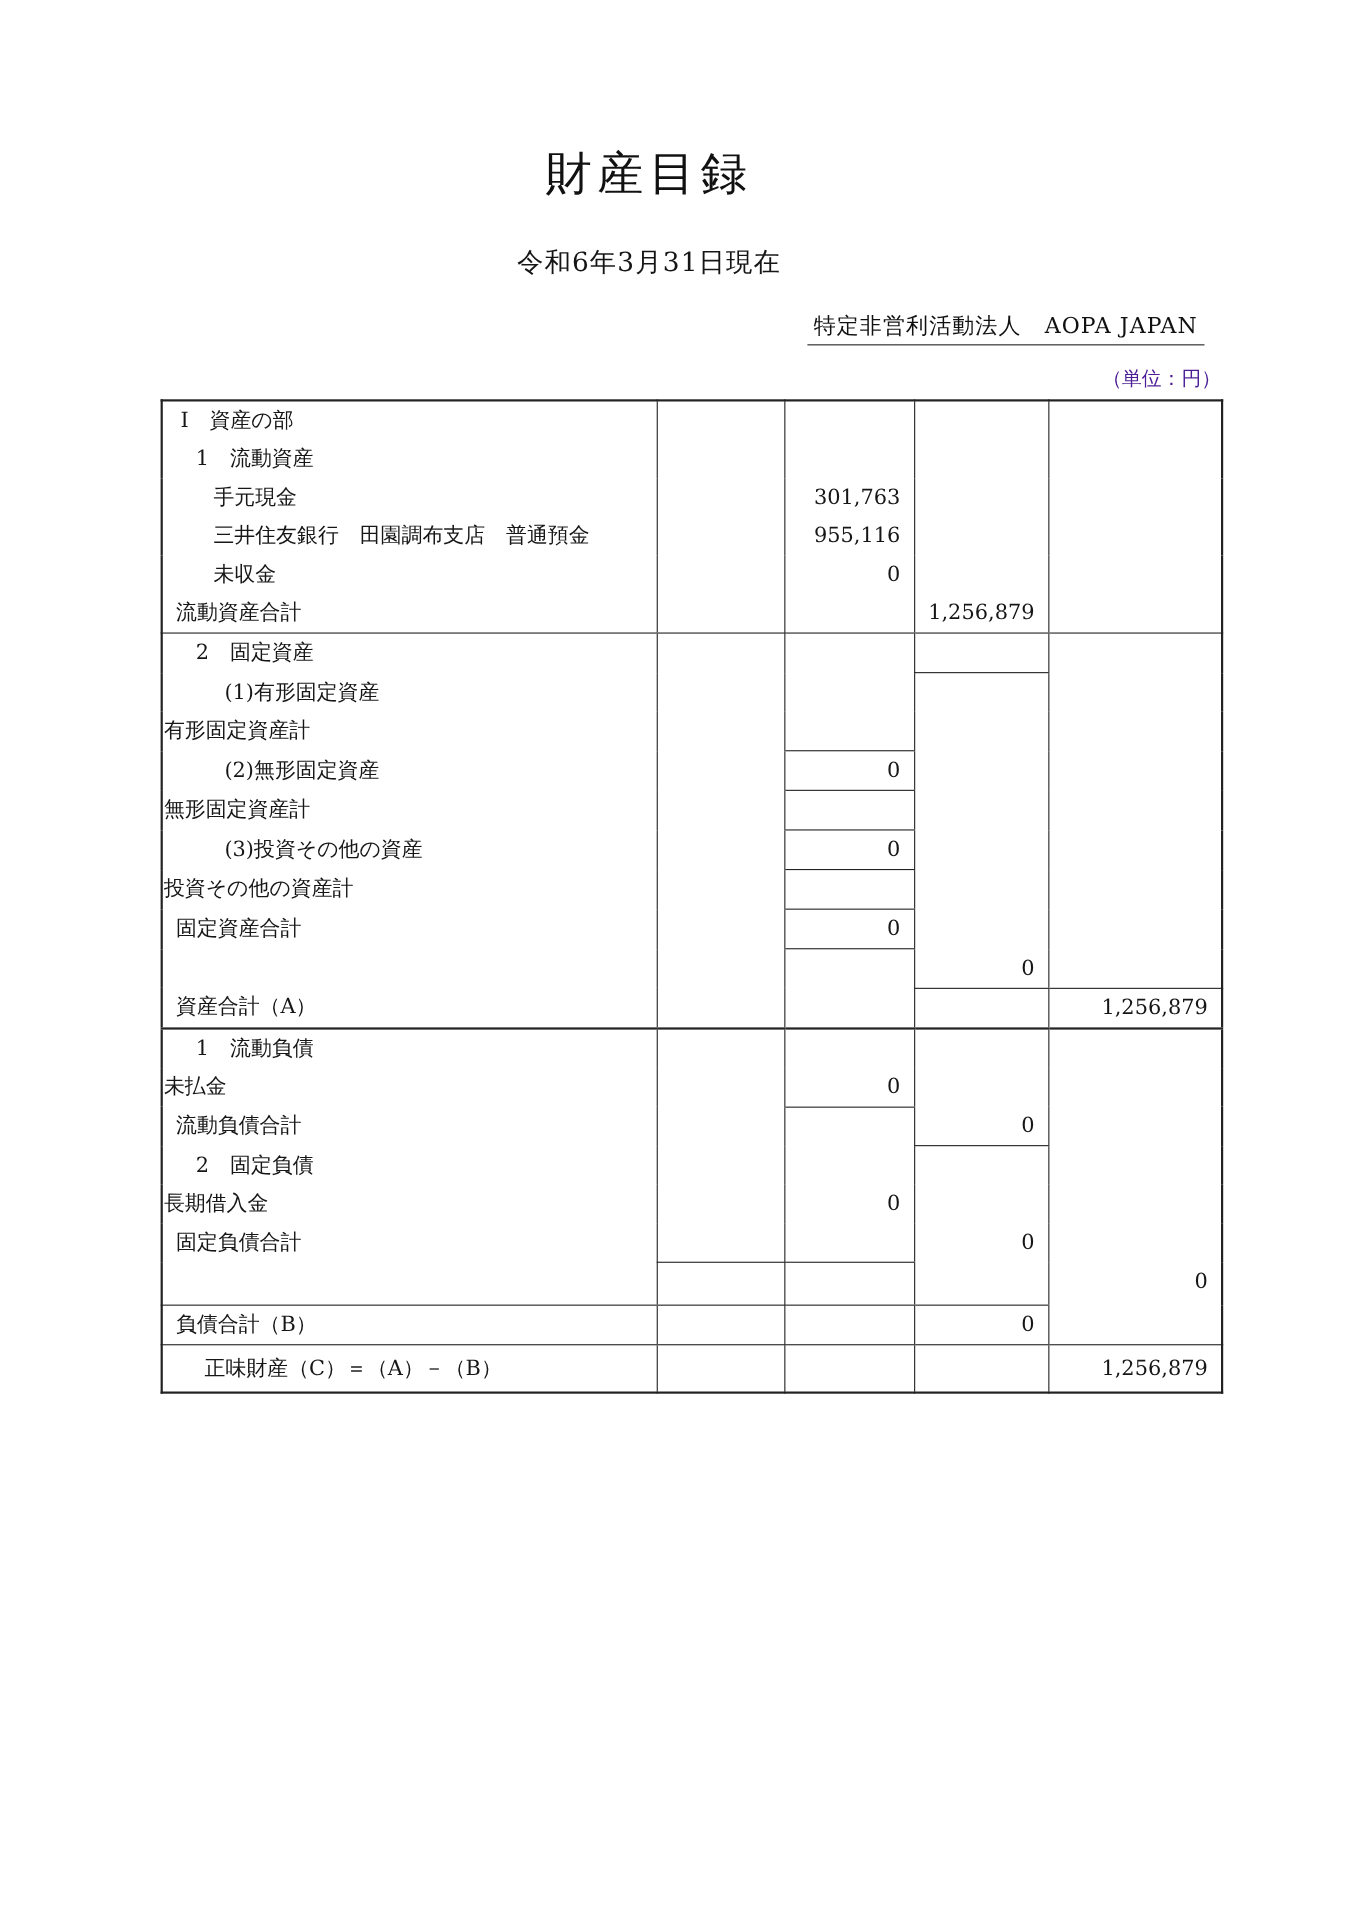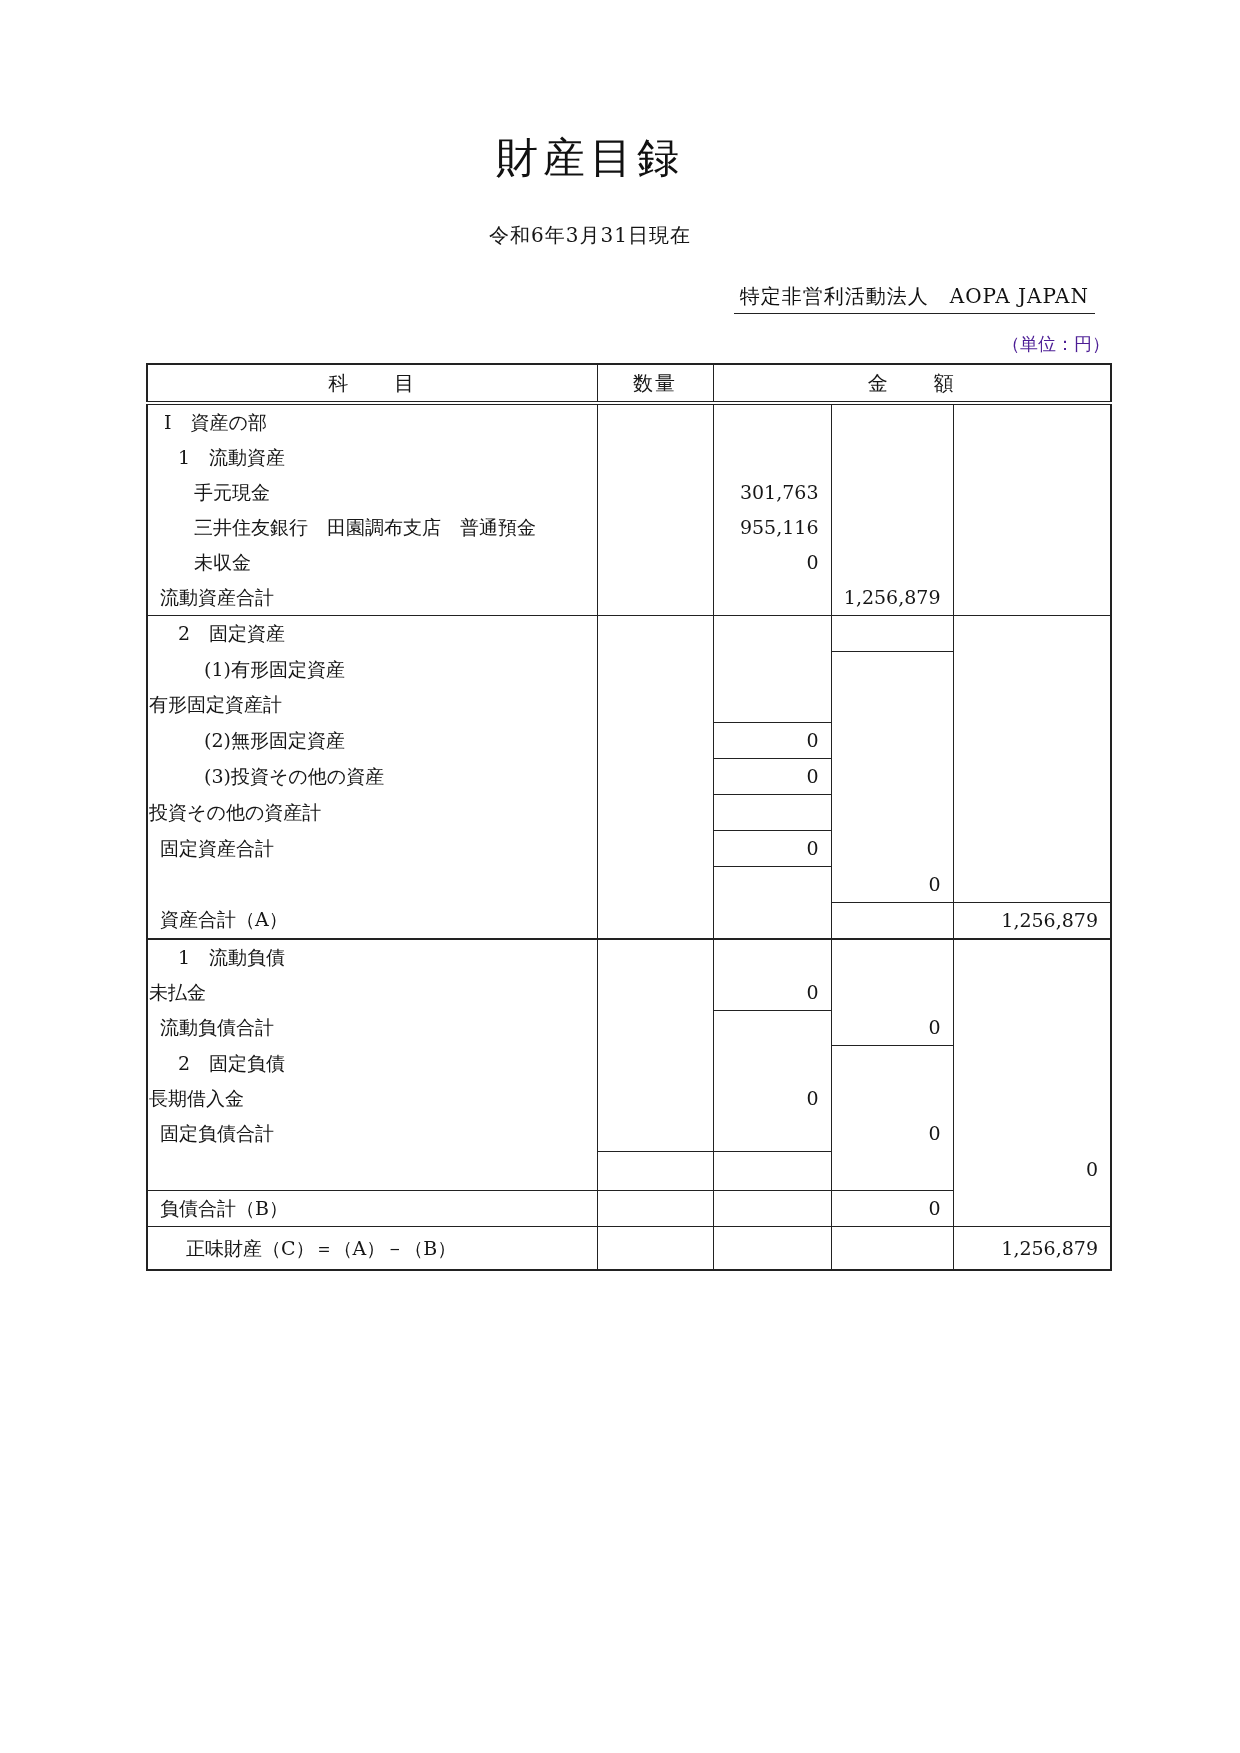--- a/index.html
+++ b/index.html
@@ -8,21 +8,21 @@
     font-family:"DejaVu Serif","Liberation Serif",serif;color:#1b1b1b;
     -webkit-font-smoothing:antialiased;
   }
   .head-wrap{position:absolute;left:0;top:0;width:1180px;}
   .doc-title{
     position:absolute;left:0;top:130px;width:100%;text-align:center;
     font-size:42px;letter-spacing:5px;font-weight:500;color:#111;
   }
   .doc-date{
     position:absolute;left:0;top:222px;width:100%;text-align:center;
-    font-size:20px;letter-spacing:1px;color:#151515;
+    font-size:24px;letter-spacing:1px;color:#151515;
   }
   .org-line{
     position:absolute;top:283px;right:145px;font-size:20px;color:#111;
     border-bottom:1.5px solid #222;padding:0 6px 3px 6px;letter-spacing:1px;
   }
   .unit-line{
     position:absolute;top:332px;right:130px;font-size:18px;color:#4c1d95;
   }
   table.fin{
     position:absolute;left:146px;top:363px;
@@ -65,25 +65,20 @@
 
 <table class="fin">
   <colgroup>
     <col style="width:450px">
       <col style="width:116px">
       <col style="width:118px">
       <col style="width:122px">
       <col style="width:158px">
   </colgroup>
   <tbody>
-      <tr>
-    <th>科　　目</th>
-    <th class="qty">数量</th>
-    <th colspan="3">金　　額</th>
-  </tr>
 
   <tr>
     <td class="item ind-section">Ⅰ　資産の部</td>
     <td class="qty"></td>
     <td class="num"></td>
     <td class="num a2"></td>
     <td class="num a3"></td>
   </tr>
   <tr>
     <td class="item ind-num">1　流動資産</td>
@@ -139,20 +134,27 @@
     <td class="item ind-subtotal">有形固定資産計</td>
     <td class="qty"></td>
     <td class="num bb"></td>
     <td class="num a2"></td>
     <td class="num a3"></td>
   </tr>
   <tr>
     <td class="item ind-paren">(2)無形固定資産</td>
     <td class="qty"></td>
     <td class="num bb">0</td>
+    <td class="num a2"></td>
+    <td class="num a3"></td>
+  </tr>
+  <tr>
+    <td class="item ind-subtotal">無形固定資産計</td>
+    <td class="qty"></td>
+    <td class="num bb"></td>
     <td class="num a2"></td>
     <td class="num a3"></td>
   </tr>
   <tr>
     <td class="item ind-paren">(3)投資その他の資産</td>
     <td class="qty"></td>
     <td class="num bb">0</td>
     <td class="num a2"></td>
     <td class="num a3"></td>
   </tr>

